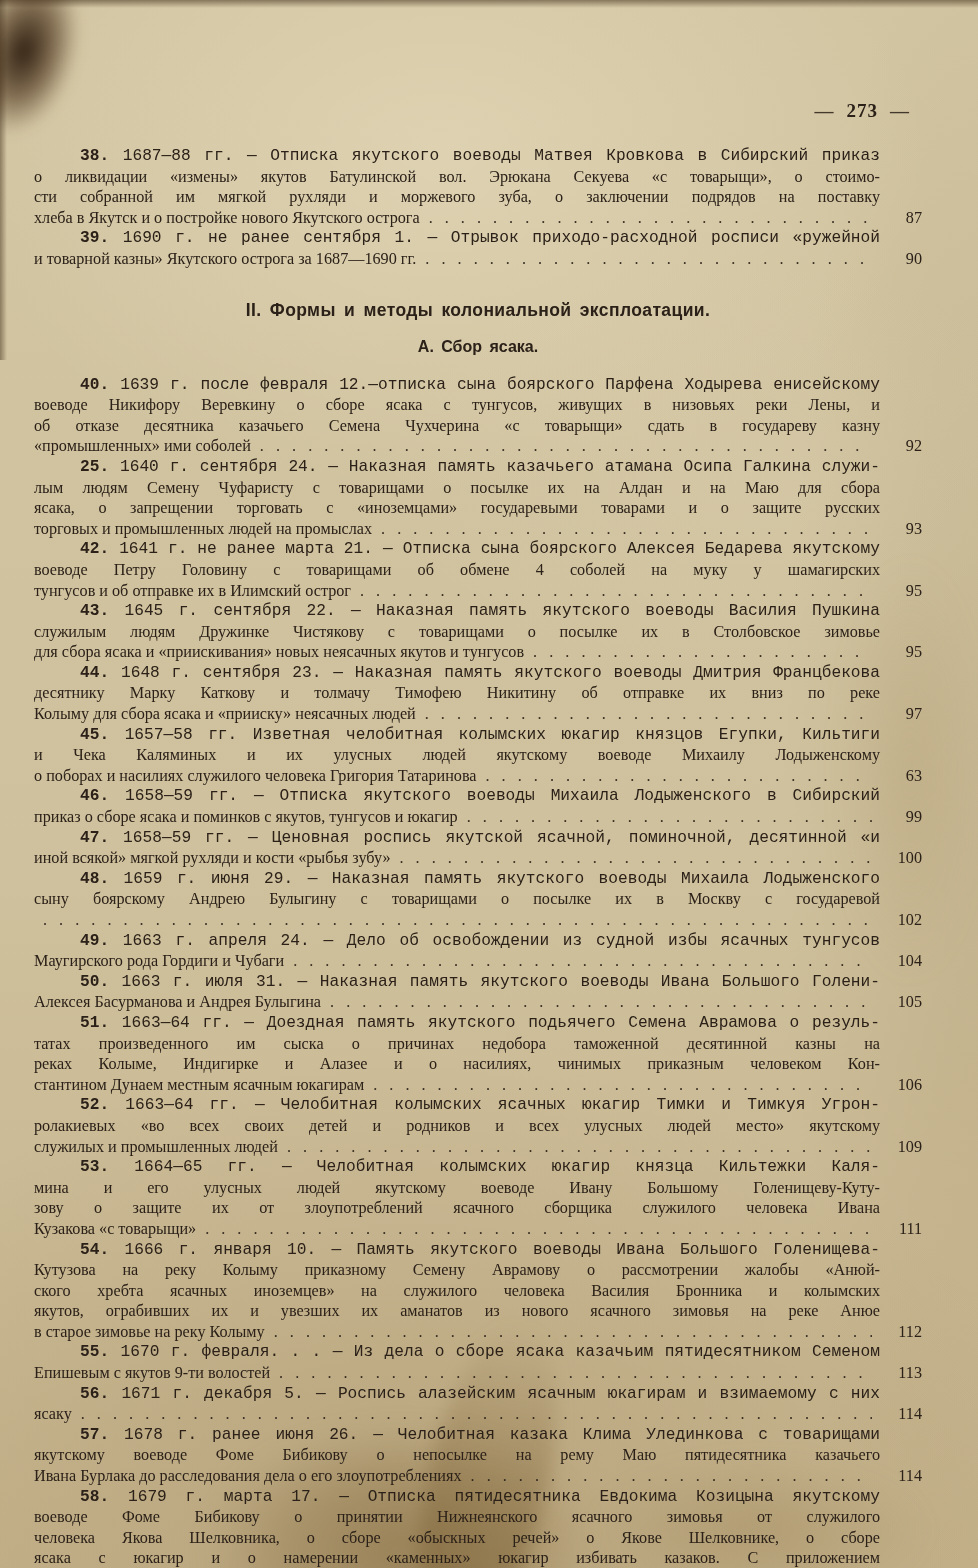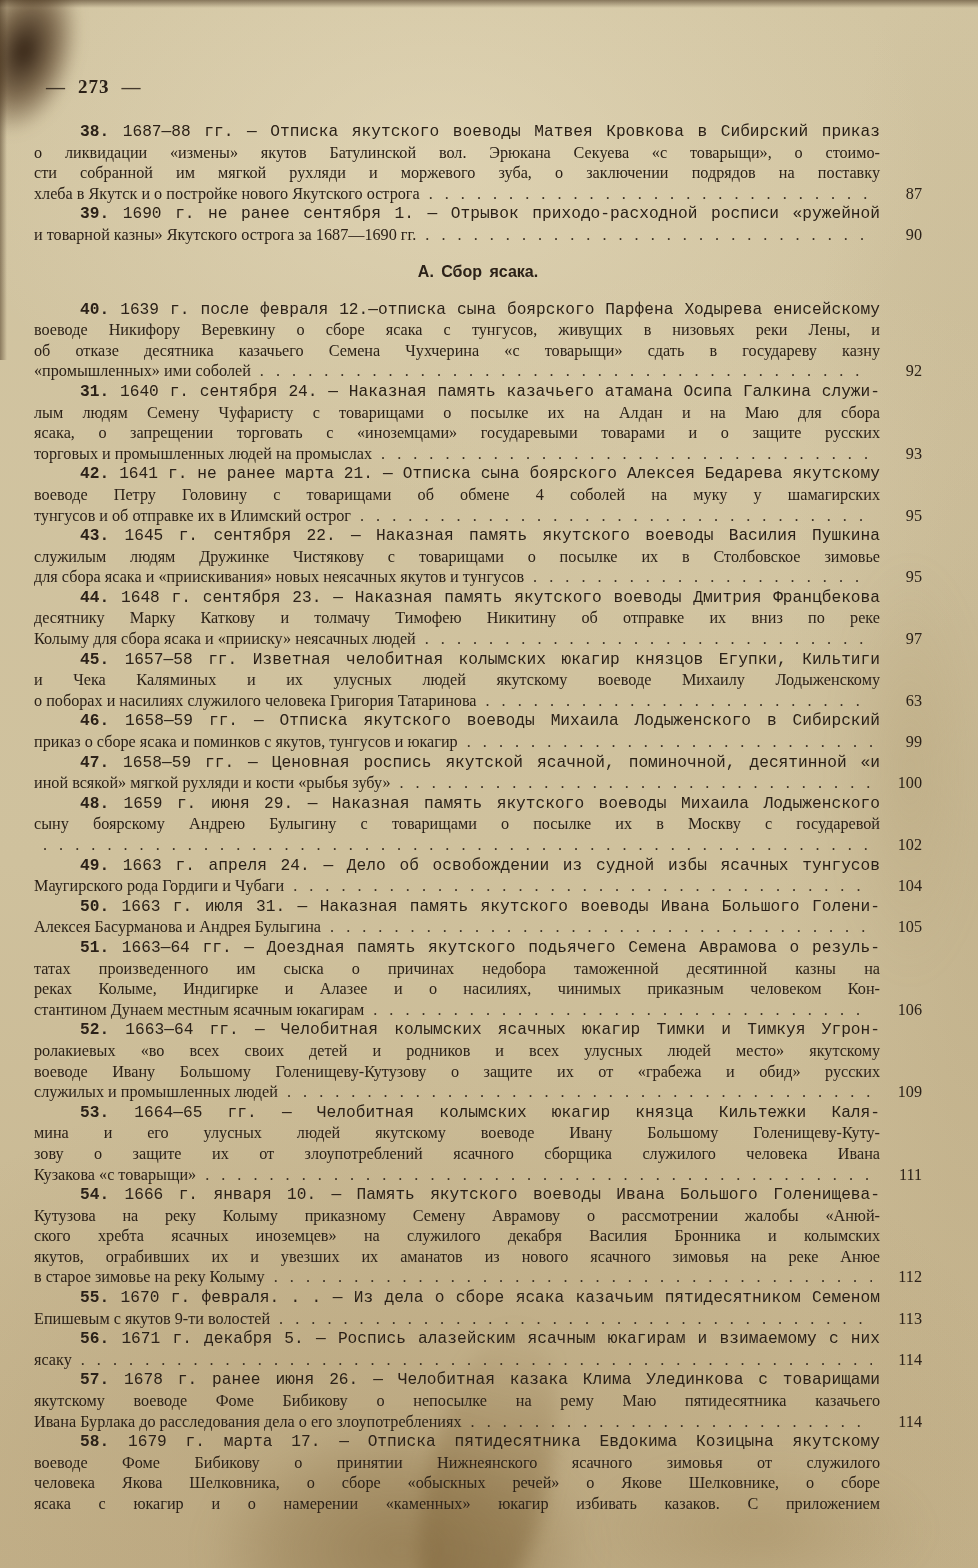--- a/index.html
+++ b/index.html
@@ -38,21 +38,21 @@
   .stain-b2{left:428px;top:1320px;width:120px;height:320px;border-radius:50%;
     background:linear-gradient(180deg, transparent, rgba(130,102,58,.32) 40%, rgba(108,82,42,.48));
     filter:blur(9px);transform:rotate(13deg);}
   .stain-b3{left:590px;top:1455px;width:340px;height:150px;border-radius:50%;
     background:radial-gradient(closest-side, rgba(146,120,74,.3), transparent);
     filter:blur(12px);}
   .stain-mid{left:840px;top:560px;width:140px;height:420px;border-radius:50%;
     background:radial-gradient(closest-side, rgba(170,148,104,.25), transparent);
     filter:blur(14px);}
   
-  .page-header{padding-top:76px;text-align:left;font-size:19px;font-weight:bold;
+  .page-header{padding-top:100px;text-align:right;font-size:19px;font-weight:bold;
     letter-spacing:1px;}
   .page-header .dash{margin:0 12px;opacity:.85;}
   
   h2,h3{font-family:"Liberation Sans","DejaVu Sans",sans-serif;text-align:center;
     color:var(--ink);font-weight:bold;margin:0;}
   h2{margin-top:30px;font-size:17.5px;letter-spacing:.4px;word-spacing:3px;}
   h3{margin-top:17px;font-size:16px;word-spacing:3px;}
   
   #entries-top{margin-top:24px;}
   #entries-main{margin-top:19px;}
@@ -99,35 +99,36 @@
       <div class="entry">
         <div class="line first"><b class="num">39.</b> 1690 г. не ранее сентября 1. — Отрывок приходо-расходной росписи «ружейной</div>
         <div class="line last">
           <span class="txt">и товарной казны» Якутского острога за 1687—1690 гг.</span>
           <span class="dots">. . . . . . . . . . . . . . . . . . . . . . . . . . . . . . . . . . . . . . . . . . . . . . . . . . . . . . . . . . . . . . . . . . . . . . . . . . . . . . . . . . . . . . . . . . </span>
           <span class="pg">90</span>
         </div>
       </div>
     </div>
 
+  <h2>II. Формы и методы колониальной эксплоатации.</h2>
   <h3>А. Сбор ясака.</h3>
 
   <div id="entries-main">
       <div class="entry">
         <div class="line first"><b class="num">40.</b> 1639 г. после февраля 12.—отписка сына боярского Парфена Ходырева енисейскому</div>
         <div class="line">воеводе Никифору Веревкину о сборе ясака с тунгусов, живущих в низовьях реки Лены, и</div>
         <div class="line">об отказе десятника казачьего Семена Чухчерина «с товарыщи» сдать в государеву казну</div>
         <div class="line last">
           <span class="txt">«промышленных» ими соболей</span>
           <span class="dots">. . . . . . . . . . . . . . . . . . . . . . . . . . . . . . . . . . . . . . . . . . . . . . . . . . . . . . . . . . . . . . . . . . . . . . . . . . . . . . . . . . . . . . . . . . </span>
           <span class="pg">92</span>
         </div>
       </div>
       <div class="entry">
-        <div class="line first"><b class="num">31.</b> 1640 г. сентября 24. — Наказная память казачьего атамана Осипа Галкина служи-</div>
+        <div class="line first"><b class="num">25.</b> 1640 г. сентября 24. — Наказная память казачьего атамана Осипа Галкина служи-</div>
         <div class="line">лым людям Семену Чуфаристу с товарищами о посылке их на Алдан и на Маю для сбора</div>
         <div class="line">ясака, о запрещении торговать с «иноземцами» государевыми товарами и о защите русских</div>
         <div class="line last">
           <span class="txt">торговых и промышленных людей на промыслах</span>
           <span class="dots">. . . . . . . . . . . . . . . . . . . . . . . . . . . . . . . . . . . . . . . . . . . . . . . . . . . . . . . . . . . . . . . . . . . . . . . . . . . . . . . . . . . . . . . . . . </span>
           <span class="pg">93</span>
         </div>
       </div>
       <div class="entry">
         <div class="line first"><b class="num">42.</b> 1641 г. не ранее марта 21. — Отписка сына боярского Алексея Бедарева якутскому</div>
@@ -211,41 +212,40 @@
         <div class="line">реках Колыме, Индигирке и Алазее и о насилиях, чинимых приказным человеком Кон-</div>
         <div class="line last">
           <span class="txt">стантином Дунаем местным ясачным юкагирам</span>
           <span class="dots">. . . . . . . . . . . . . . . . . . . . . . . . . . . . . . . . . . . . . . . . . . . . . . . . . . . . . . . . . . . . . . . . . . . . . . . . . . . . . . . . . . . . . . . . . . </span>
           <span class="pg">106</span>
         </div>
       </div>
       <div class="entry">
         <div class="line first"><b class="num">52.</b> 1663—64 гг. — Челобитная колымских ясачных юкагир Тимки и Тимкуя Угрон-</div>
         <div class="line">ролакиевых «во всех своих детей и родников и всех улусных людей место» якутскому</div>
-        <div class="line">воеводе Ивану Большому Голенищеву-Кутузову о защите их от «грабежа и обид» русских</div>
         <div class="line last">
           <span class="txt">служилых и промышленных людей</span>
           <span class="dots">. . . . . . . . . . . . . . . . . . . . . . . . . . . . . . . . . . . . . . . . . . . . . . . . . . . . . . . . . . . . . . . . . . . . . . . . . . . . . . . . . . . . . . . . . . </span>
           <span class="pg">109</span>
         </div>
       </div>
       <div class="entry">
         <div class="line first"><b class="num">53.</b> 1664—65 гг. — Челобитная колымских юкагир князца Кильтежки Каля-</div>
         <div class="line">мина и его улусных людей якутскому воеводе Ивану Большому Голенищеву-Куту-</div>
         <div class="line">зову о защите их от злоупотреблений ясачного сборщика служилого человека Ивана</div>
         <div class="line last">
           <span class="txt">Кузакова «с товарыщи»</span>
           <span class="dots">. . . . . . . . . . . . . . . . . . . . . . . . . . . . . . . . . . . . . . . . . . . . . . . . . . . . . . . . . . . . . . . . . . . . . . . . . . . . . . . . . . . . . . . . . . </span>
           <span class="pg">111</span>
         </div>
       </div>
       <div class="entry">
         <div class="line first"><b class="num">54.</b> 1666 г. января 10. — Память якутского воеводы Ивана Большого Голенищева-</div>
         <div class="line">Кутузова на реку Колыму приказному Семену Аврамову о рассмотрении жалобы «Анюй-</div>
-        <div class="line">ского хребта ясачных иноземцев» на служилого декабря Василия Бронника и колымских</div>
+        <div class="line">ского хребта ясачных иноземцев» на служилого человека Василия Бронника и колымских</div>
         <div class="line">якутов, ограбивших их и увезших их аманатов из нового ясачного зимовья на реке Анюе</div>
         <div class="line last">
           <span class="txt">в старое зимовье на реку Колыму</span>
           <span class="dots">. . . . . . . . . . . . . . . . . . . . . . . . . . . . . . . . . . . . . . . . . . . . . . . . . . . . . . . . . . . . . . . . . . . . . . . . . . . . . . . . . . . . . . . . . . </span>
           <span class="pg">112</span>
         </div>
       </div>
       <div class="entry">
         <div class="line first"><b class="num">55.</b> 1670 г. февраля. . . — Из дела о сборе ясака казачьим пятидесятником Семеном</div>
         <div class="line last">

